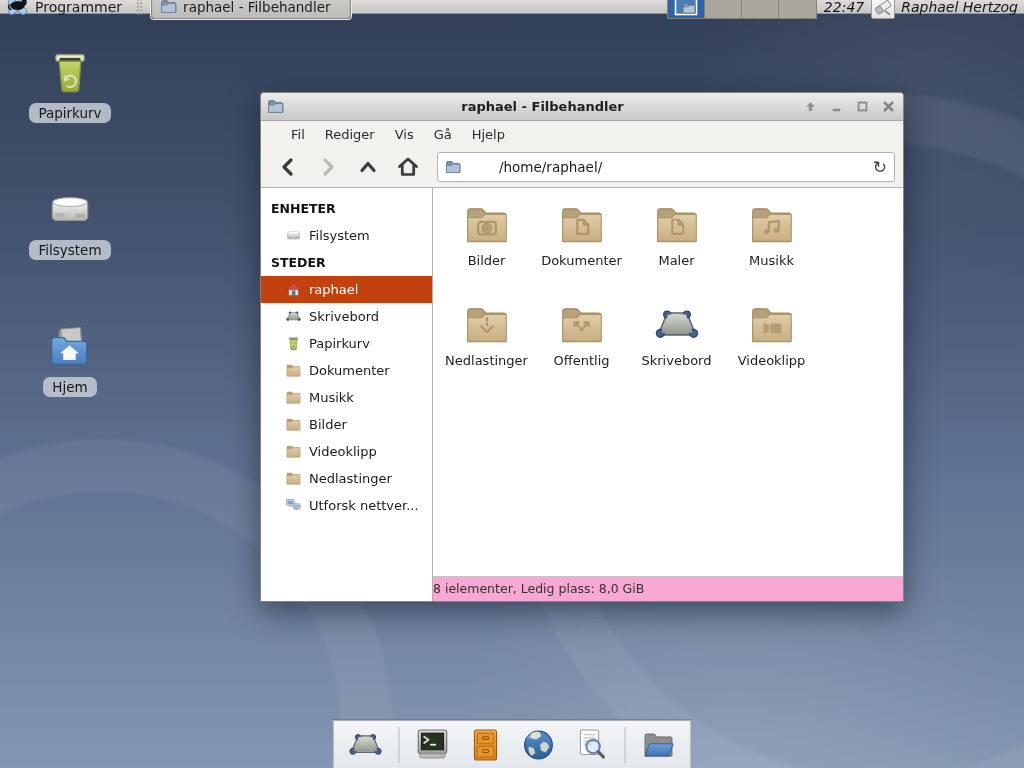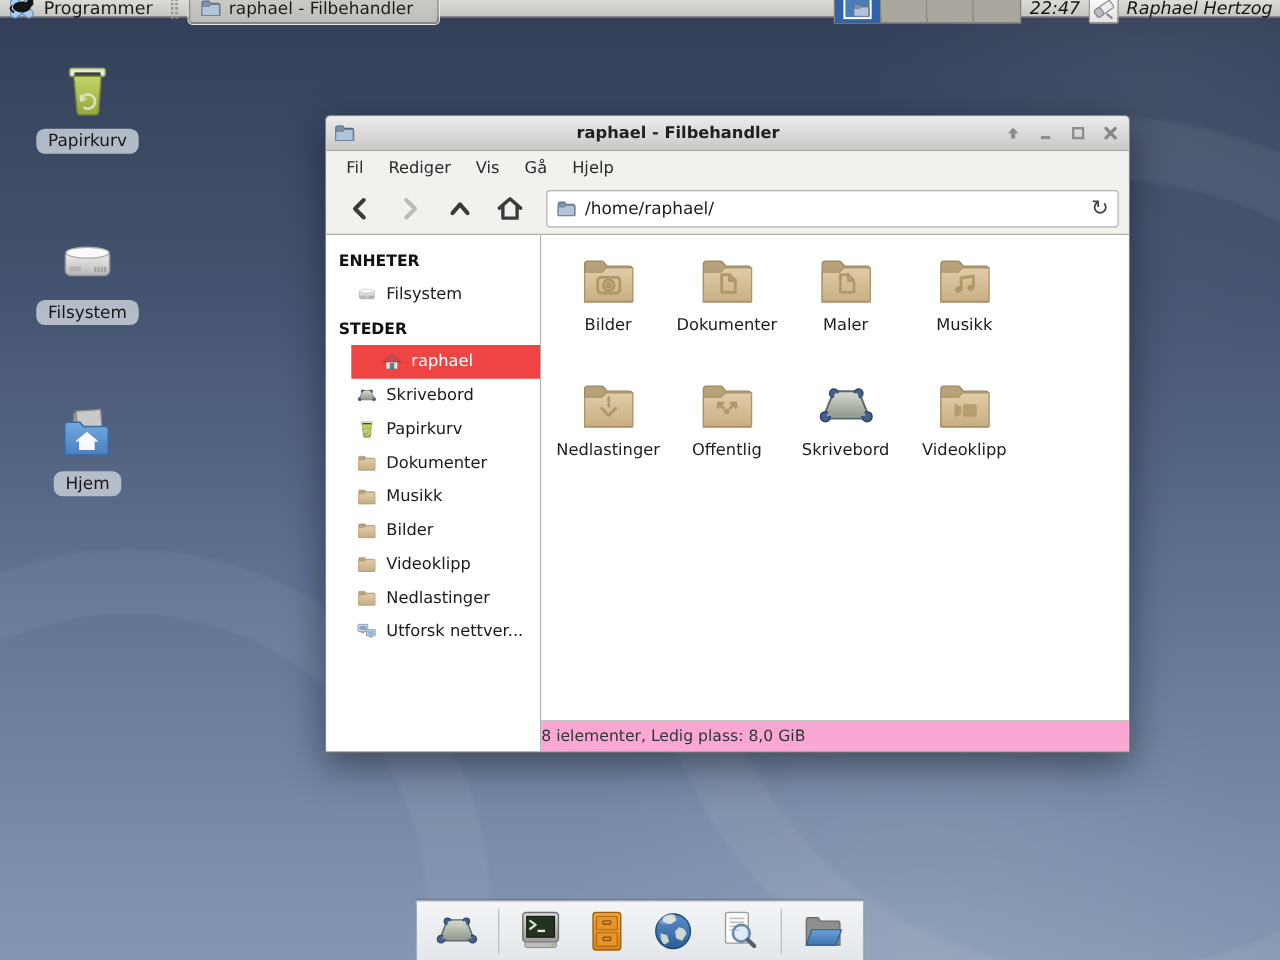--- a/index.html
+++ b/index.html
@@ -55,37 +55,37 @@
     background:#f2f1ee; border:1px solid #84837d; border-radius:4px 4px 0 0;
     box-shadow:0 10px 30px rgba(10,15,25,.5); z-index:20; }
   .titlebar { height:28px; background:linear-gradient(#ececec,#c8c8c6);
     border-bottom:1px solid #a9a8a3; border-radius:4px 4px 0 0;
     display:flex; align-items:center; padding:0 6px; }
   .title-icon { width:17px; height:17px; }
   .title-text { flex:1; text-align:center; font-size:13px; font-weight:bold; color:#1f1f1f; }
   .win-buttons { display:flex; align-items:center; gap:8px; }
   .win-btn { width:18px; height:18px; display:flex; align-items:center; justify-content:center; }
 
-  .menubar { height:26px; display:flex; align-items:center; padding-left:6px; background:#f2f1ee; }
+  .menubar { height:26px; display:flex; align-items:center; padding-left:20px; background:#f2f1ee; }
   .menu-item { font-size:13px; color:#2b2b2b; padding:4px 10px; }
 
   .toolbar { height:40px; display:flex; align-items:center; padding:0 8px 0 10px; gap:6px; background:#f2f1ee; }
   .nav-btn { width:34px; height:30px; display:flex; align-items:center; justify-content:center; border-radius:3px; }
   .pathbar { flex:1; height:30px; margin-left:6px; background:#ffffff; border:1px solid #b3b1ac;
     border-radius:3px; display:flex; align-items:center; padding:0 7px; gap:7px; }
   .pathbar input { border:none; outline:none; flex:1; font-size:13.5px; color:#1b1b1b;
-    font-family:inherit; background:transparent; }
+    font-family:inherit; background:transparent;margin-left:31px; }
   .refresh { font-size:17px; color:#444; line-height:1; }
 
   .win-body { position:absolute; left:0; right:0; top:94px; bottom:0; border-top:1px solid #b3b1ac; display:flex; }
   .sidebar { width:172px; background:#ffffff; border-right:1px solid #b3b1ac; padding-top:7px; overflow:hidden; }
   .side-header { height:27px; line-height:27px; padding-left:10px; font-size:12.5px; font-weight:bold; color:#111; }
   .side-item { height:27px; display:flex; align-items:center; gap:7px; padding-left:24px; font-size:13px; color:#1b1b1b; }
   .side-item svg { width:17px; height:17px; flex:none; }
-  .side-item.selected { background:#ef4444; color:#ffffff;margin-left:20px; }
+  .side-item.selected { background:#c2410c; color:#ffffff; }
 
   .main-pane { flex:1; display:flex; flex-direction:column; }
   .icon-view { flex:1; background:#ffffff; display:grid;
     grid-template-columns:repeat(4,95px); grid-auto-rows:100px;
     padding:8px 0 0 6px; justify-items:center; align-content:start; }
   .file-item { width:95px; display:flex; flex-direction:column; align-items:center; padding-top:4px; }
   .file-item svg { width:50px; height:50px; }
   .file-label { margin-top:3px; font-size:13px; color:#1d1d1d; }
   .statusbar { height:25px; background:#f9a8d4; border-top:1px solid #c7c6c1;
     font-size:12.5px; color:#333; line-height:24px; }

